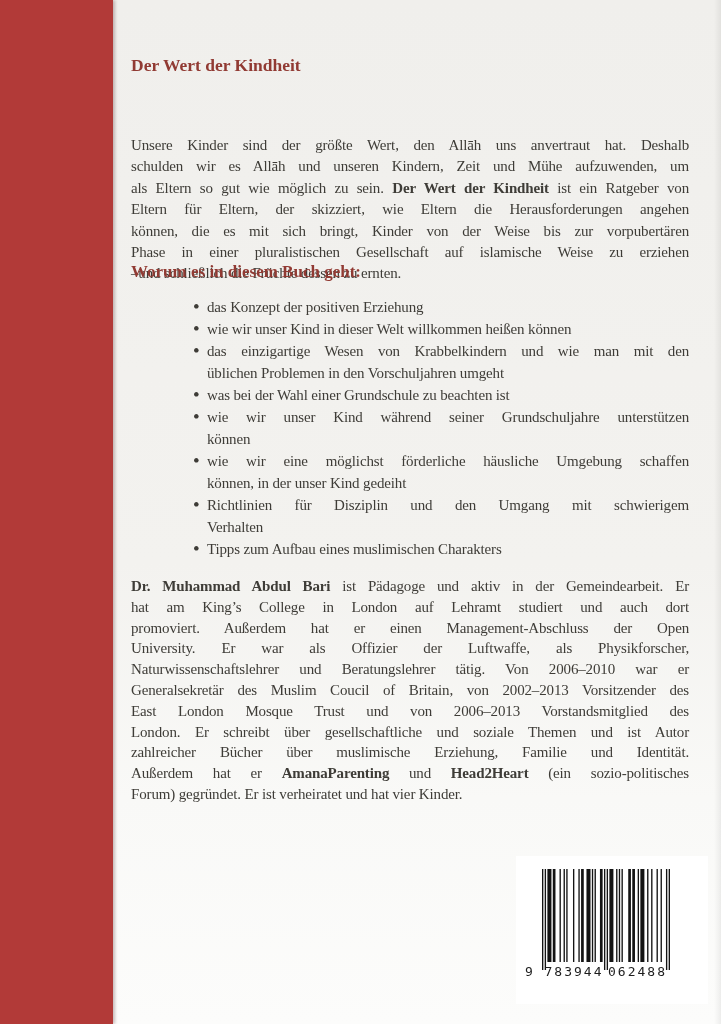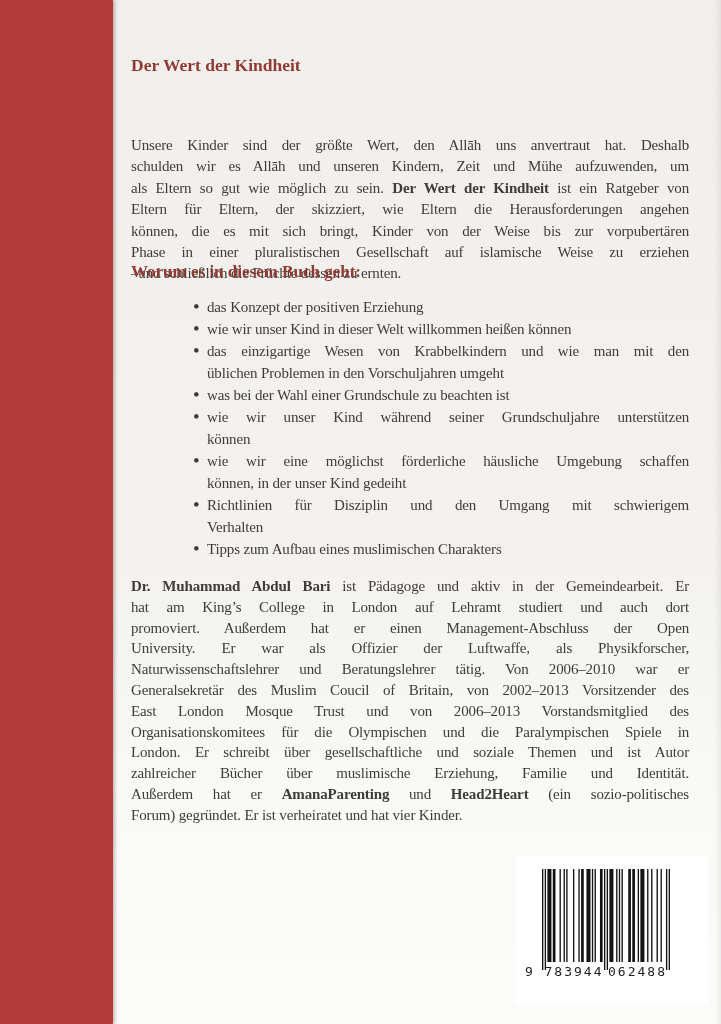--- a/index.html
+++ b/index.html
@@ -148,21 +148,20 @@
       </div>
 
     <div class="para bio">
         <div class="pline"><span class="bold">Dr. Muhammad Abdul Bari</span><span> ist Pädagoge und aktiv in der Gemeindearbeit. Er</span></div>
         <div class="pline"><span>hat am King’s College in London auf Lehramt studiert und auch dort</span></div>
         <div class="pline"><span>promoviert. Außerdem hat er einen Management-Abschluss der Open</span></div>
         <div class="pline"><span>University. Er war als Offizier der Luftwaffe, als Physikforscher,</span></div>
         <div class="pline"><span>Naturwissenschaftslehrer und Beratungslehrer tätig. Von 2006–2010 war er</span></div>
         <div class="pline"><span>Generalsekretär des Muslim Coucil of Britain, von 2002–2013 Vorsitzender des</span></div>
         <div class="pline"><span>East London Mosque Trust und von 2006–2013 Vorstandsmitglied des</span></div>
-        <div class="pline"><span>Organisationskomitees für die Olympischen und die Paralympischen Spiele in</span></div>
         <div class="pline"><span>London. Er schreibt über gesellschaftliche und soziale Themen und ist Autor</span></div>
         <div class="pline"><span>zahlreicher Bücher über muslimische Erziehung, Familie und Identität.</span></div>
         <div class="pline"><span>Außerdem hat er </span><span class="bold">AmanaParenting</span><span> und </span><span class="bold">Head2Heart</span><span> (ein sozio-politisches</span></div>
         <div class="pline pline-last"><span>Forum) gegründet. Er ist verheiratet und hat vier Kinder.</span></div>
       </div>
   </div>
 
   <div class="barcode-box">
     <div class="bars">
         <svg viewBox="0 0 95 101" preserveAspectRatio="none" width="128" height="101">

